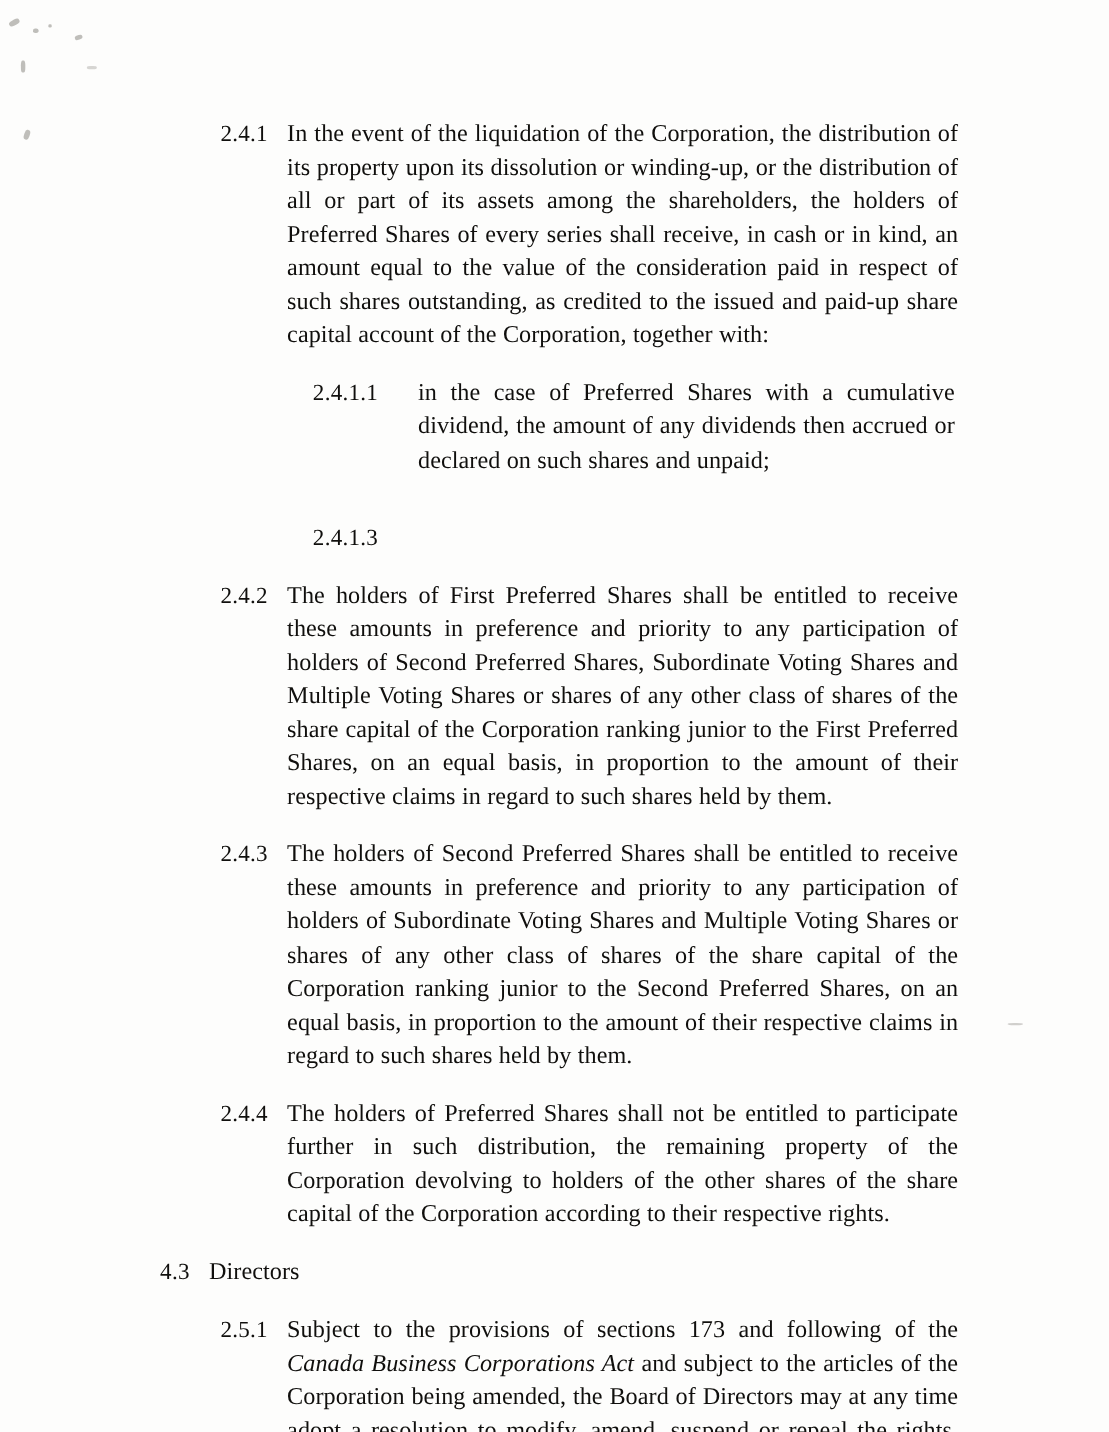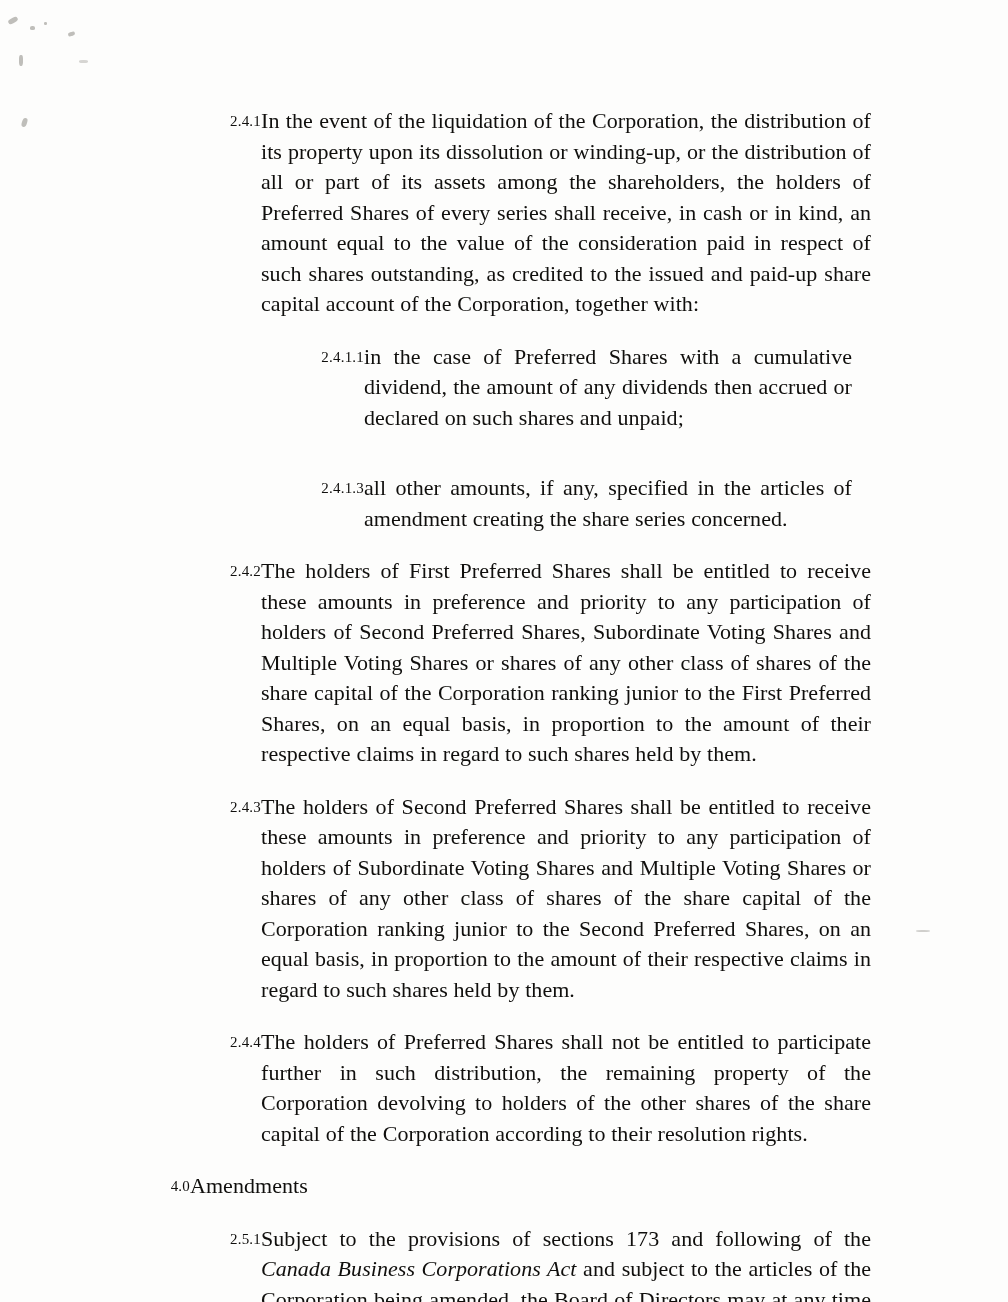--- a/index.html
+++ b/index.html
@@ -43,22 +43,22 @@
     width: 1008px;
   }
 
   
   .row {
     display: flex;
     align-items: flex-start;
   }
   .num {
     flex: 0 0 auto;
-    text-align: right;
-    font-size: 15px;
+    text-align: center;
+    font-size: 21px;
     line-height: 30.5px;
     letter-spacing: .2px;
   }
   .txt {
     flex: 1 1 auto;
     font-size: 22px;
     line-height: 30.5px;
     text-align: justify;
     text-justify: inter-word;
     letter-spacing: .05px;
@@ -69,21 +69,21 @@
   .lvl2 { margin-left: 128px; }
   .lvl2 > .num { width: 62px; }
   .lvl2 > .txt { width: 760px; text-align: left; }
 
   
   .lvl3 { margin-left: 183px; }
   .lvl3 > .num { width: 78px; }
   .lvl3 > .txt { max-width: 610px; }
 
   
-  .lvl4 { margin-left: 264px; }
+  .lvl4 { margin-left: 264px; gap: 16px; }
   .lvl4 > .num { width: 100px; }
   .lvl4 > .txt { max-width: 488px; }
 
   .gap-lg { height: 22px; }
   .gap-md { height: 20px; }
 
   .top-pad { height: 106px; }
 
   i, .ital { font-style: italic; }
 </style>
@@ -117,49 +117,48 @@
       <div class="txt">in the case of Preferred Shares with a cumulative dividend, the amount of any dividends then accrued or declared on such shares and unpaid;</div>
     </div>
 
     <div class="gap-md"></div>
 
 
     <div class="gap-md"></div>
 
     <div class="row lvl4">
       <div class="num">2.4.1.3</div>
-      <div class="txt">all other amounts, if any, specified in the articles of amendment creating the share series concerned.</div>
     </div>
 
     <div class="gap-lg"></div>
 
     <div class="row lvl3">
       <div class="num">2.4.2</div>
       <div class="txt">The holders of First Preferred Shares shall be entitled to receive these amounts in preference and priority to any participation of holders of Second Preferred Shares, Subordinate Voting Shares and Multiple Voting Shares or shares of any other class of shares of the share capital of the Corporation ranking junior to the First Preferred Shares, on an equal basis, in proportion to the amount of their respective claims in regard to such shares held by them.</div>
     </div>
 
     <div class="gap-lg"></div>
 
     <div class="row lvl3">
       <div class="num">2.4.3</div>
       <div class="txt">The holders of Second Preferred Shares shall be entitled to receive these amounts in preference and priority to any participation of holders of Subordinate Voting Shares and Multiple Voting Shares or shares of any other class of shares of the share capital of the Corporation ranking junior to the Second Preferred Shares, on an equal basis, in proportion to the amount of their respective claims in regard to such shares held by them.</div>
     </div>
 
     <div class="gap-lg"></div>
 
     <div class="row lvl3">
       <div class="num">2.4.4</div>
-      <div class="txt">The holders of Preferred Shares shall not be entitled to participate further in such distribution, the remaining property of the Corporation devolving to holders of the other shares of the share capital of the Corporation according to their resolution rights.</div>
+      <div class="txt">The holders of Preferred Shares shall not be entitled to participate further in such distribution, the remaining property of the Corporation devolving to holders of the other shares of the share capital of the Corporation according to their respective rights.</div>
     </div>
 
     <div class="gap-lg"></div>
 
     <div class="row lvl2">
-      <div class="num">4.0</div>
-      <div class="txt">Amendments</div>
+      <div class="num">4.3</div>
+      <div class="txt">Directors</div>
     </div>
 
     <div class="gap-lg"></div>
 
     <div class="row lvl3">
       <div class="num">2.5.1</div>
       <div class="txt">
         <span>Subject to the provisions of sections 173 and following of the </span><i>Canada Business Corporations Act</i><span> and subject to the articles of the Corporation being amended, the Board of Directors may at any time adopt a resolution to modify, amend, suspend or repeal the rights, privileges, restrictions and conditions attaching to any Preferred Shares in order to authorize the creation of shares of a new class ranking prior to or having</span>
       </div>
     </div>

